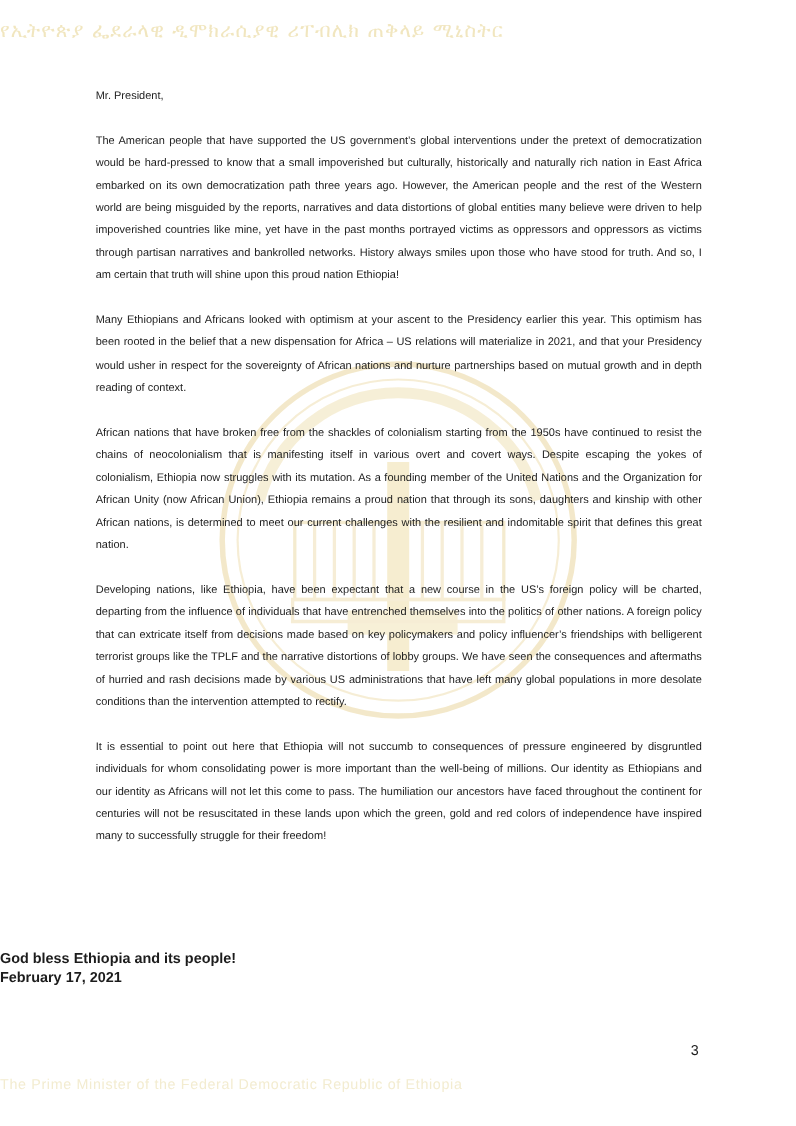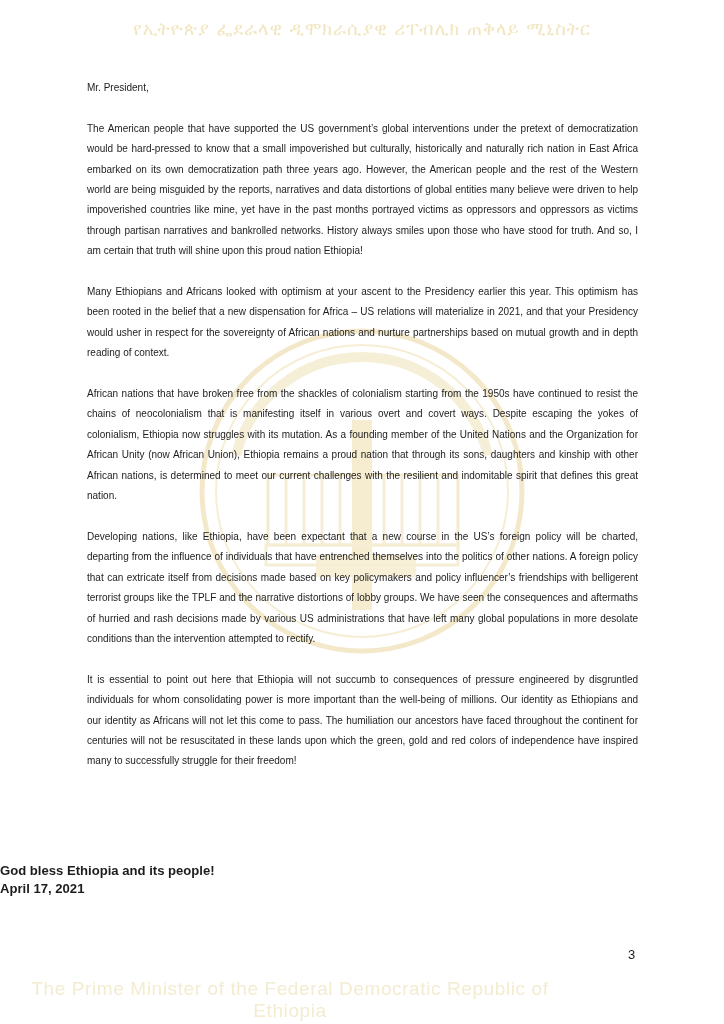--- a/index.html
+++ b/index.html
@@ -1,21 +1,21 @@
 <!DOCTYPE html>
 <html><head>
 <meta charset="utf-8">
 <style>
   html, body { margin:0; padding:0; background:#ffffff; }
   body { width:724px; height:1024px; position:relative; overflow:hidden;
          font-family:"Liberation Sans", "DejaVu Sans", sans-serif; color:#1c1c1c; }
-  .header { position:absolute; top:18px; left:0; width:724px; text-align:center;
+  .header { position:absolute; top:18px; left:0; width:724px; text-align:left;
             font-family:"DejaVu Serif", serif; font-size:18px; letter-spacing:1px; color:#f1e6bf; }
-  .footer { position:absolute; top:978px; left:0; width:580px; text-align:center;
-            font-size:19px; letter-spacing:0.6px; color:#f3ecd0; }
+  .footer { position:absolute; top:978px; left:0; width:580px; 
+            font-size:13px; letter-spacing:0.6px; color:#f3ecd0; }
   .watermark { position:absolute; left:196px; top:325px; width:332px; height:332px; opacity:0.55; }
   .content { position:absolute; left:87px; top:78px; width:551px; font-size:10px; line-height:20.4px; }
   .content p { margin:0 0 20.4px 0; text-align:justify; }
   .salutation { margin-bottom:20.4px !important; }
   .closing { position:absolute; top:862px; left:0; width:580px; 
              font-weight:bold; font-size:13.1px; line-height:18px; }
   .page-number { position:absolute; top:947px; left:628px; font-size:13px; }
 </style>
 </head>
 <body>
@@ -46,18 +46,18 @@
   <p class="salutation">Mr. President,</p>
   <p>The American people that have supported the US government’s global interventions under the pretext of democratization would be hard-pressed to know that a small impoverished but culturally, historically and naturally rich nation in East Africa embarked on its own democratization path three years ago. However, the American people and the rest of the Western world are being misguided by the reports, narratives and data distortions of global entities many believe were driven to help impoverished countries like mine, yet have in the past months portrayed victims as oppressors and oppressors as victims through partisan narratives and bankrolled networks. History always smiles upon those who have stood for truth. And so, I am certain that truth will shine upon this proud nation Ethiopia!</p>
   <p>Many Ethiopians and Africans looked with optimism at your ascent to the Presidency earlier this year. This optimism has been rooted in the belief that a new dispensation for Africa – US relations will materialize in 2021, and that your Presidency would usher in respect for the sovereignty of African nations and nurture partnerships based on mutual growth and in depth reading of context.</p>
   <p>African nations that have broken free from the shackles of colonialism starting from the 1950s have continued to resist the chains of neocolonialism that is manifesting itself in various overt and covert ways. Despite escaping the yokes of colonialism, Ethiopia now struggles with its mutation. As a founding member of the United Nations and the Organization for African Unity (now African Union), Ethiopia remains a proud nation that through its sons, daughters and kinship with other African nations, is determined to meet our current challenges with the resilient and indomitable spirit that defines this great nation.</p>
   <p>Developing nations, like Ethiopia, have been expectant that a new course in the US’s foreign policy will be charted, departing from the influence of individuals that have entrenched themselves into the politics of other nations. A foreign policy that can extricate itself from decisions made based on key policymakers and policy influencer’s friendships with belligerent terrorist groups like the TPLF and the narrative distortions of lobby groups. We have seen the consequences and aftermaths of hurried and rash decisions made by various US administrations that have left many global populations in more desolate conditions than the intervention attempted to rectify.</p>
   <p>It is essential to point out here that Ethiopia will not succumb to consequences of pressure engineered by disgruntled individuals for whom consolidating power is more important than the well-being of millions. Our identity as Ethiopians and our identity as Africans will not let this come to pass. The humiliation our ancestors have faced throughout the continent for centuries will not be resuscitated in these lands upon which the green, gold and red colors of independence have inspired many to successfully struggle for their freedom!</p>
 </div>
 
 <div class="closing">
   <div>God bless Ethiopia and its people!</div>
-  <div>April 17, 2021</div>
+  <div>February 17, 2021</div>
 </div>
 
 <div class="page-number">3</div>
 
 <div class="footer">The Prime Minister of the Federal Democratic Republic of Ethiopia</div>
 
 </body></html>

